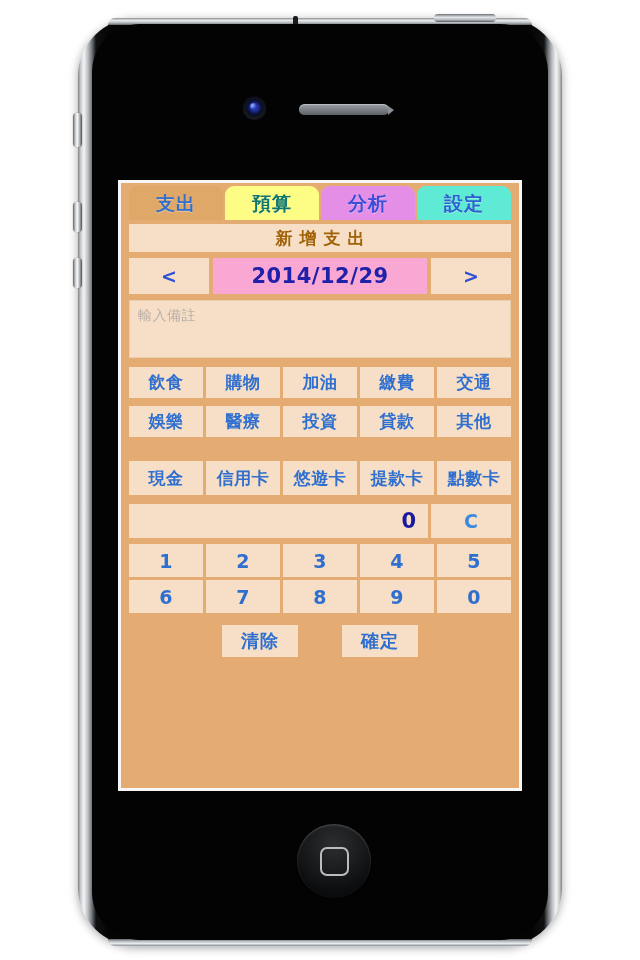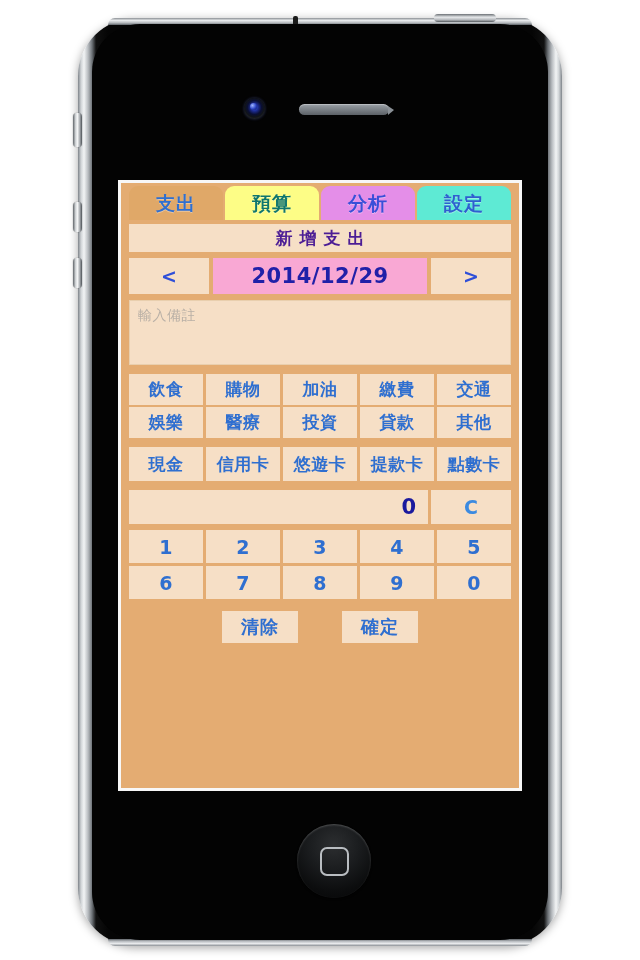--- a/index.html
+++ b/index.html
@@ -200,21 +200,21 @@
   }
 
   
   .titlebar {
     height: 28px;
     margin-top: 4px;
     background: #f6dfc6;
     display: flex;
     align-items: center;
     justify-content: center;
-    color: #4c1d95;
+    color: #a16207;
     font-size: 17px;
     letter-spacing: 7px;
     text-indent: 7px;
     font-weight: bold;
   }
 
   
   .daterow {
     display: flex;
     margin-top: 6px;
@@ -239,21 +239,21 @@
     justify-content: center;
     color: #2020a8;
     font-size: 21px;
     font-weight: bold;
     letter-spacing: 0.5px;
   }
 
   
   .notebox {
     margin-top: 6px;
-    height: 65px;
+    height: 58px;
     background: #f6dfc6;
     border: 1px solid #e9cfae;
     box-sizing: border-box;
     padding: 6px 8px;
     color: #b9b0a6;
     font-size: 14px;
     letter-spacing: 0.5px;
   }
 
   
@@ -266,22 +266,22 @@
     background: #f6dfc6;
     height: 31px;
     display: flex;
     align-items: center;
     justify-content: center;
     color: #2f6fd0;
     font-size: 17px;
     font-weight: bold;
     letter-spacing: 0.5px;
   }
-  .cat-wrap { margin-top: 9px; display: flex; flex-direction: column; gap: 2px; }
-  .pay-wrap { margin-top: 9px; border-radius: 13px; }
+  .cat-wrap { margin-top: 9px; display: flex; flex-direction: column; gap: 8px; }
+  .pay-wrap { margin-top: 24px; border-radius: 13px; }
   .pay-wrap .cell { height: 34px; font-size: 17px; }
 
   
   .amountrow {
     display: grid;
     grid-template-columns: 1fr 80px;
     gap: 3px;
     margin-top: 9px;
   }
   .amountbox {

